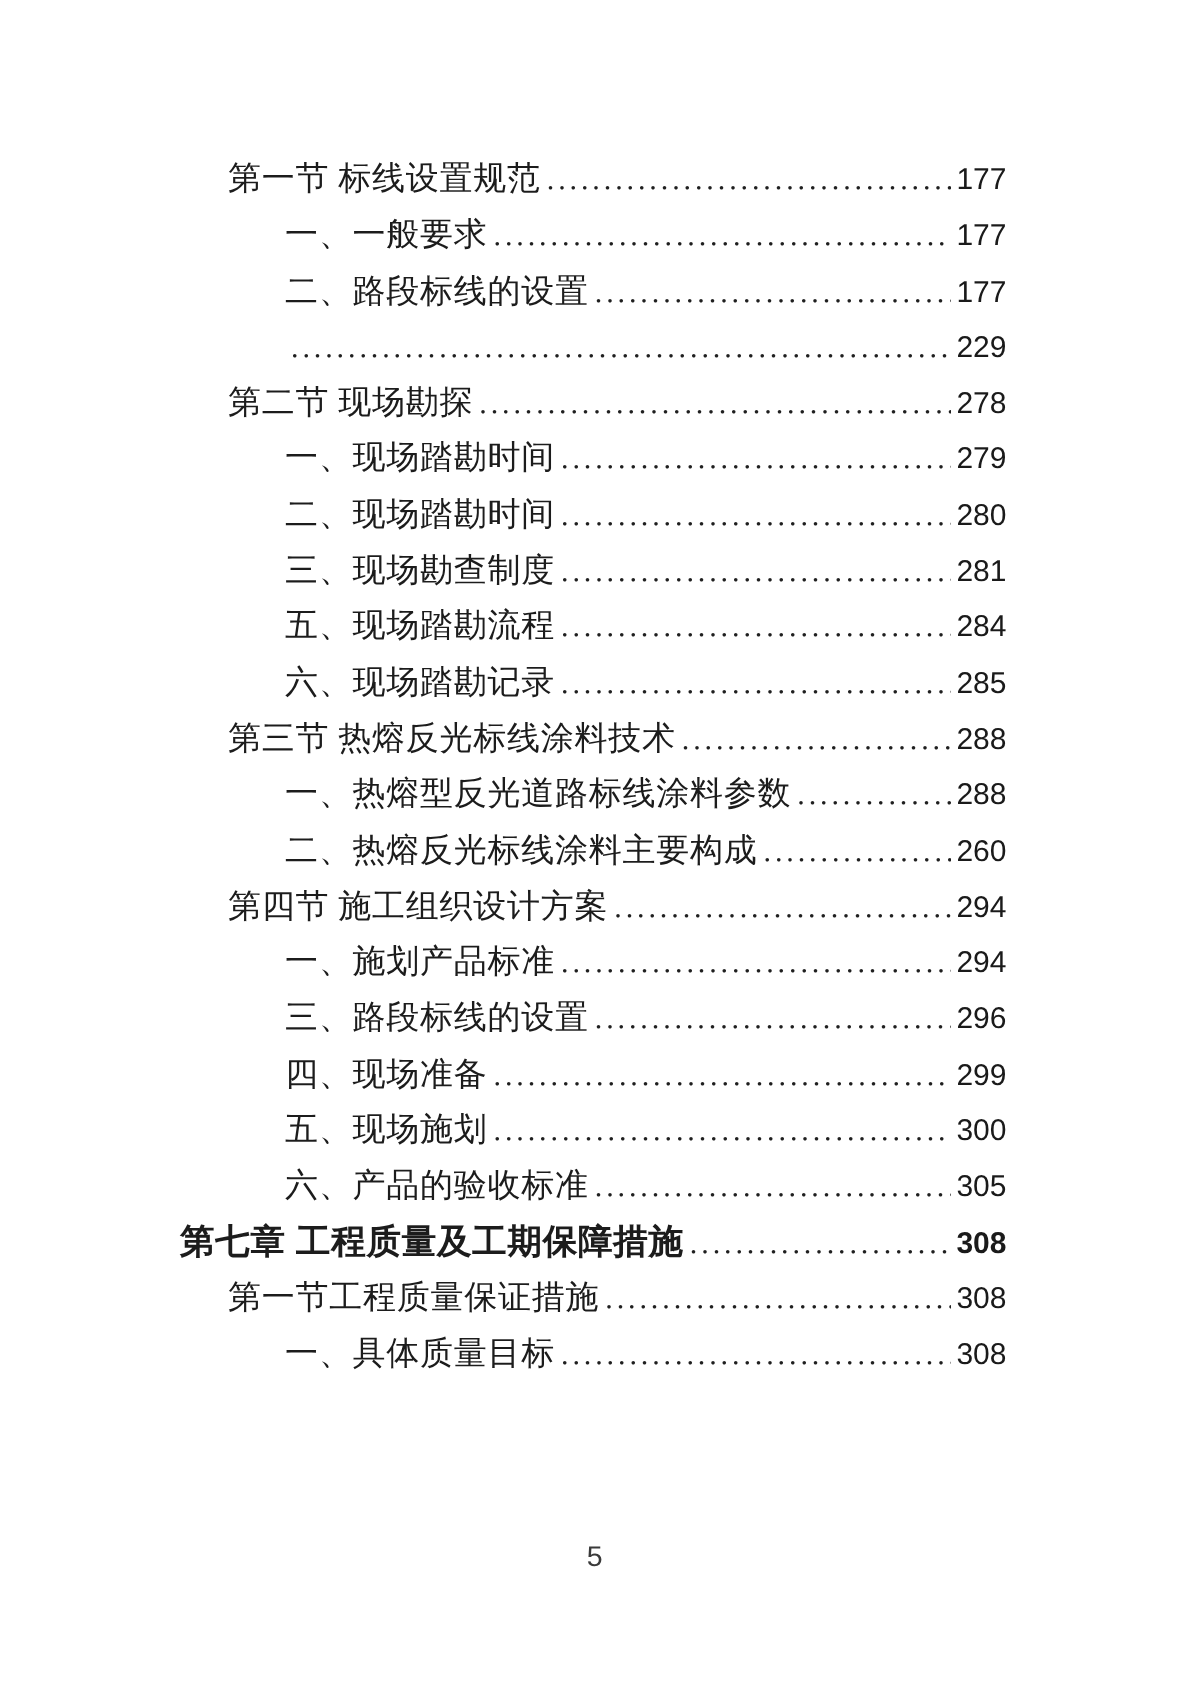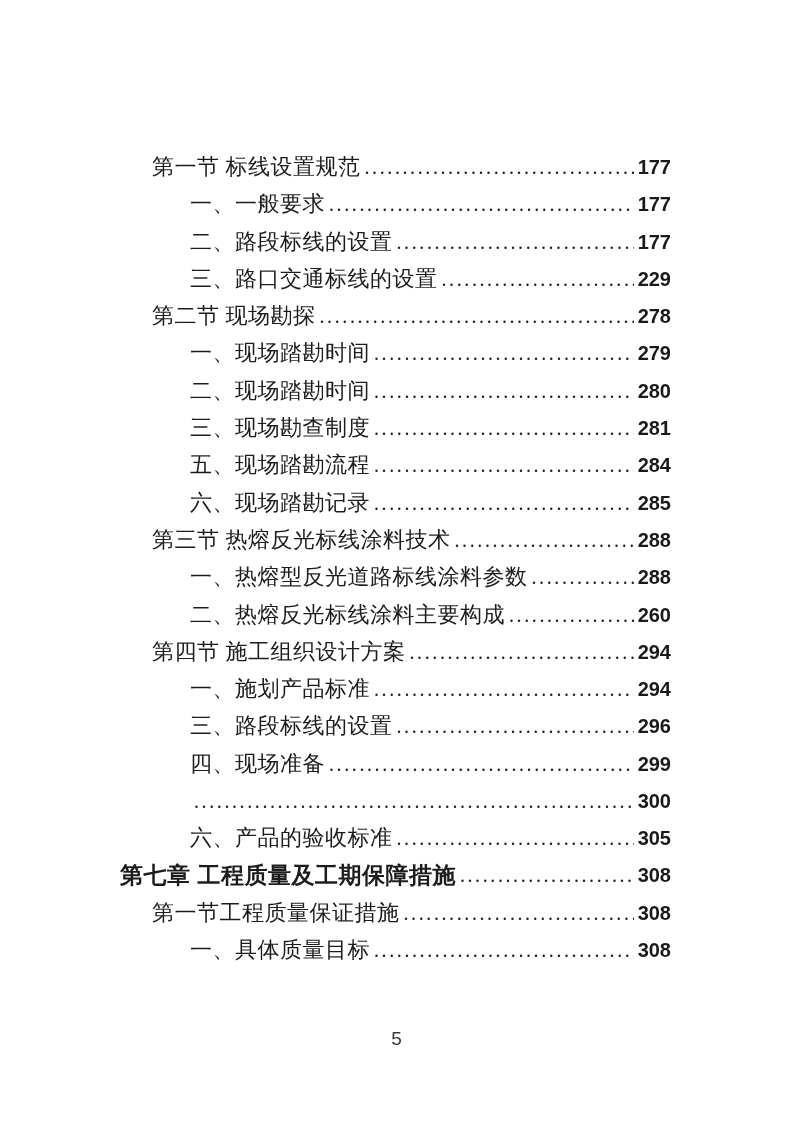--- a/index.html
+++ b/index.html
@@ -13,38 +13,36 @@
     height: 1122px;
     background: #ffffff;
     overflow: hidden;
     color: #1a1a1a;
   }
   .toc {
     position: absolute;
     top: 100px;
     left: 0;
     right: 122px;
-    margin-top: 48px;
   }
   .toc-row {
     display: flex;
     align-items: baseline;
     height: 37.3px;
     line-height: 37.3px;
     font-family: "Liberation Serif", "DejaVu Serif", serif;
     font-size: 22px;
     color: #1c1c1c;
     white-space: nowrap;
   }
   .toc-row.level-chapter {
     margin-left: 120px;
     font-family: "Liberation Sans", "DejaVu Sans", sans-serif;
     font-weight: 700;
     font-size: 23px;
-    align-items: flex-end;
   }
   .toc-row.level-section { margin-left: 152px; }
   .toc-row.level-sub     { margin-left: 190px; justify-content: space-between; }
 
   .toc-title {
     flex: 0 0 auto;
     letter-spacing: 0.5px;
   }
   .toc-dots {
     flex: 1 1 auto;
@@ -56,21 +54,21 @@
   }
   .toc-dots::after {
     content: "......................................................................................................................................................................";
     font-size: 20px;
     letter-spacing: 2.6px;
     color: #1f1f1f;
   }
   .toc-page {
     flex: 0 0 auto;
     font-family: "Liberation Sans", "DejaVu Sans", sans-serif;
-    font-weight: 700;
+    font-weight: 400;
     font-size: 20px;
     color: #1a1a1a;
     padding-left: 2px;
   }
   .toc-row.level-chapter .toc-page { font-weight: 700; }
 
   .footer-pagenum {
     position: absolute;
     top: 1028px;
     left: 0;
@@ -96,21 +94,20 @@
     <span class="toc-title">一、一般要求</span>
     <span class="toc-dots"></span>
     <span class="toc-page">177</span>
   </div>
       <div class="toc-row level-sub">
     <span class="toc-title">二、路段标线的设置</span>
     <span class="toc-dots"></span>
     <span class="toc-page">177</span>
   </div>
       <div class="toc-row level-sub">
-    <span class="toc-title">三、路口交通标线的设置</span>
     <span class="toc-dots"></span>
     <span class="toc-page">229</span>
   </div>
       <div class="toc-row level-section">
     <span class="toc-title">第二节 现场勘探</span>
     <span class="toc-dots"></span>
     <span class="toc-page">278</span>
   </div>
       <div class="toc-row level-sub">
     <span class="toc-title">一、现场踏勘时间</span>
@@ -166,20 +163,21 @@
     <span class="toc-title">三、路段标线的设置</span>
     <span class="toc-dots"></span>
     <span class="toc-page">296</span>
   </div>
       <div class="toc-row level-sub">
     <span class="toc-title">四、现场准备</span>
     <span class="toc-dots"></span>
     <span class="toc-page">299</span>
   </div>
       <div class="toc-row level-sub">
+    <span class="toc-title">五、现场施划</span>
     <span class="toc-dots"></span>
     <span class="toc-page">300</span>
   </div>
       <div class="toc-row level-sub">
     <span class="toc-title">六、产品的验收标准</span>
     <span class="toc-dots"></span>
     <span class="toc-page">305</span>
   </div>
       <div class="toc-row level-chapter">
     <span class="toc-title">第七章 工程质量及工期保障措施</span>

